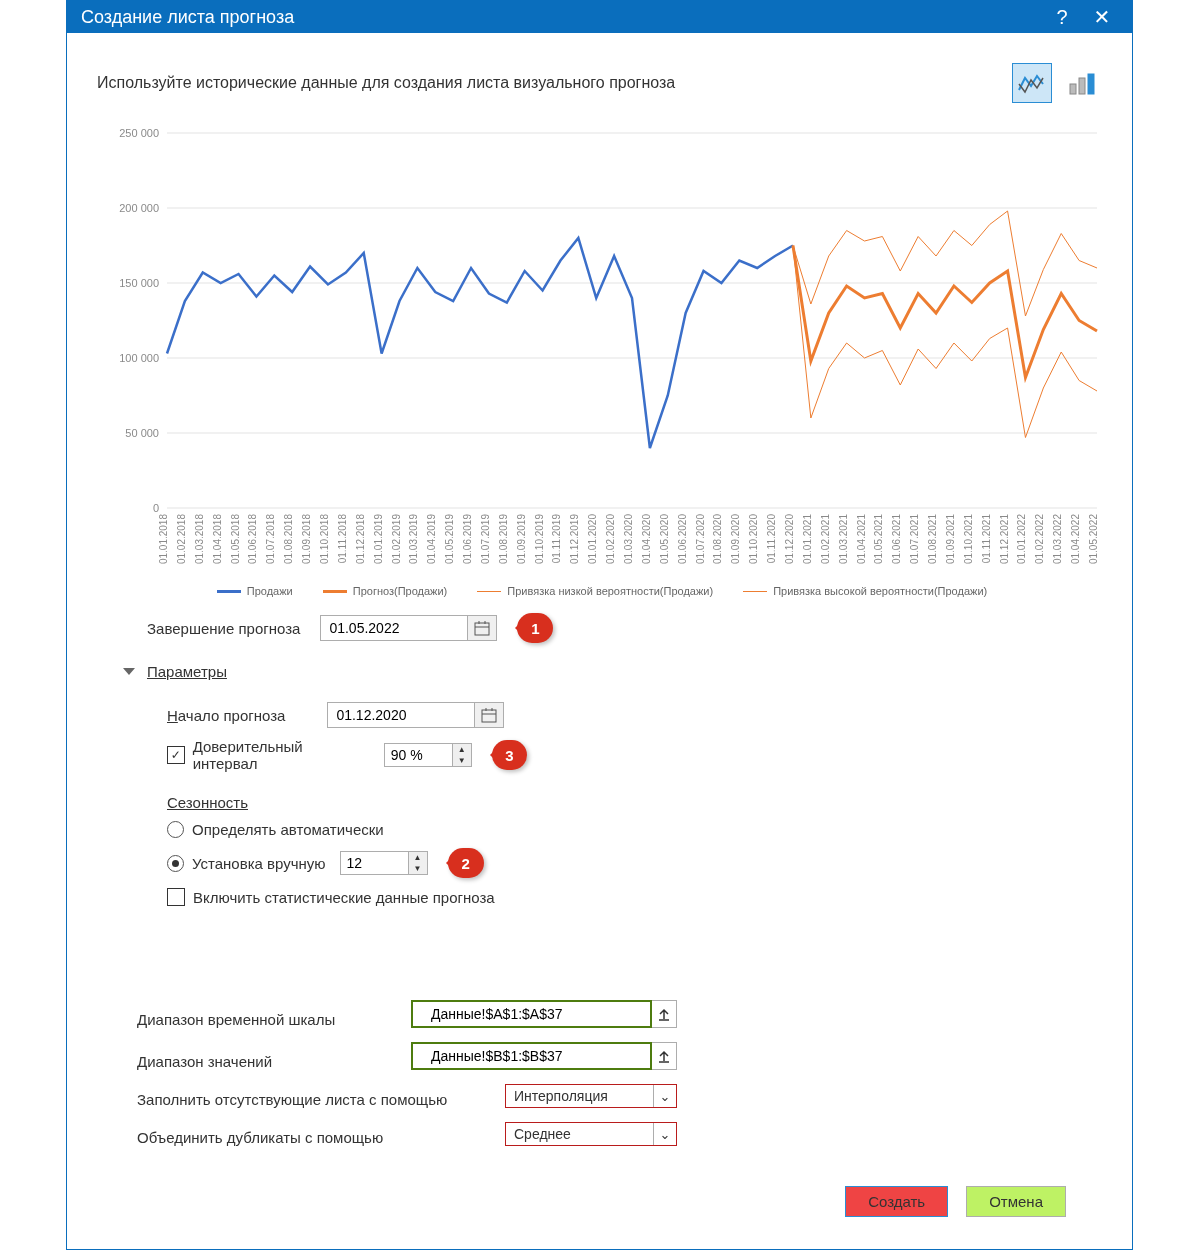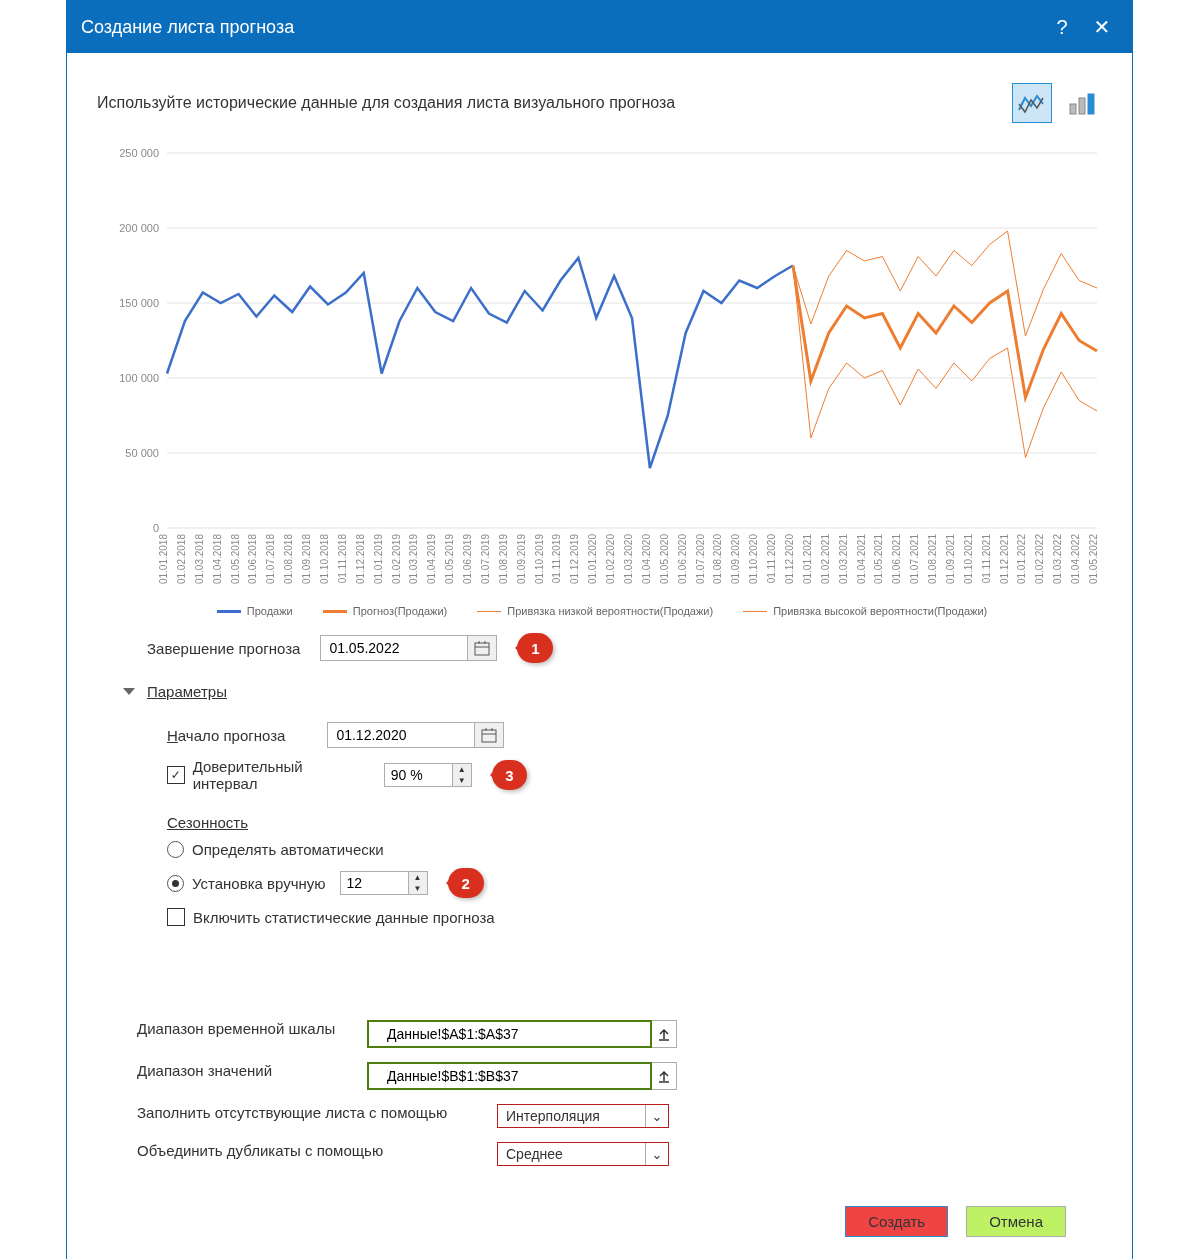--- a/index.html
+++ b/index.html
@@ -14,21 +14,21 @@
     width: 1067px;
     box-sizing: border-box;
     border: 1px solid #0a6ebd;
     margin: 0 auto;
     position: relative;
     background: #fff;
   }
   .titlebar {
     background: #0a6ebd;
     color: #fff;
-    height: 52px;
+    height: 32px;
     display: flex;
     align-items: center;
     padding: 0 10px 0 14px;
     font-size: 18px;
   }
   .titlebar .title-text { flex: 1; }
   .titlebar .tb-btn {
     width: 40px; height: 40px;
     display: flex; align-items: center; justify-content: center;
     font-size: 20px;
@@ -170,21 +170,21 @@
   .spinner .spin-btn {
     width: 18px; flex: 1;
     background: #efefef;
     display: flex; align-items: center; justify-content: center;
     font-size: 8px;
     cursor: pointer;
   }
   .col-left { width: 430px; }
   .col-right { flex: 1; }
   .range-row {
-    display: flex; align-items: flex-start; margin: 14px 0;
+    display: flex; align-items: flex-end; margin: 14px 0; gap: 44px;
   }
   .range-row .rlabel { width: 230px; font-size: 15px; }
   .range-input-wrap {
     flex: 1;
     display: flex; align-items: stretch;
   }
   .range-input {
     border: 2px solid #4d7c0f; flex: 1; padding: 4px 18px; font-size: 14px;
   }
   .range-btn {

